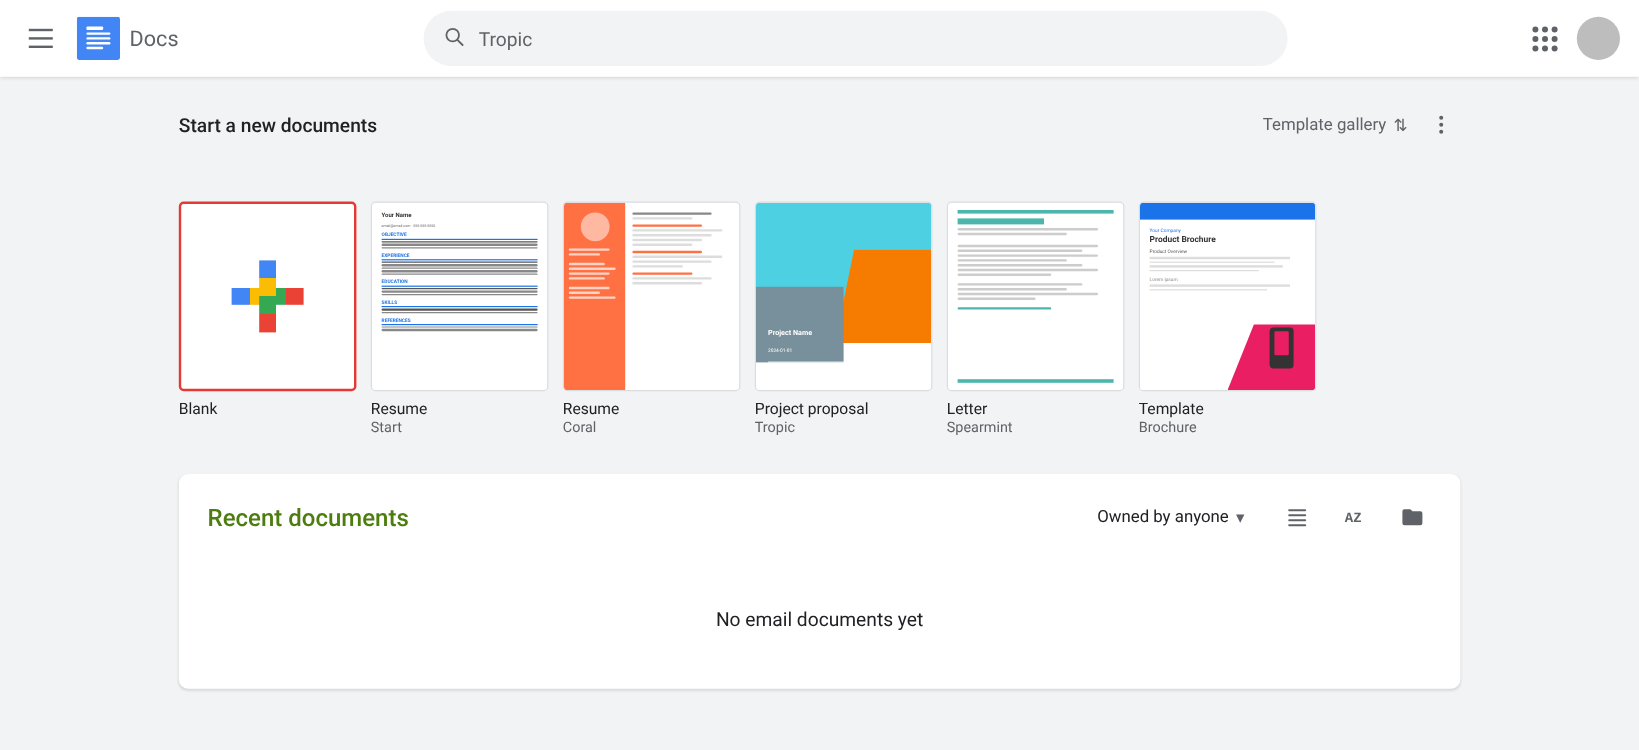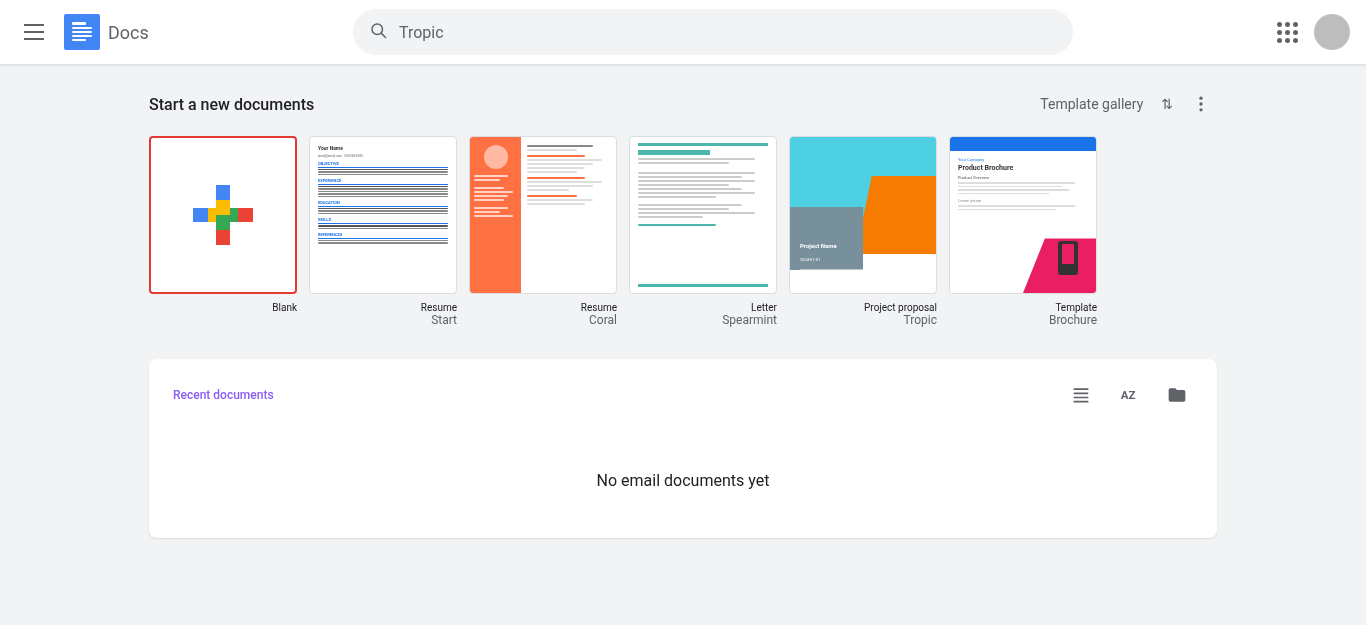--- a/index.html
+++ b/index.html
@@ -123,21 +123,21 @@
       margin-bottom: 16px;
     }
     .start-title {
       font-size: 16px;
       color: #202124;
       font-weight: 500;
     }
     .template-gallery-btn {
       display: flex;
       align-items: center;
-      gap: 18px;
+      gap: 6px;
       cursor: pointer;
       font-size: 14px;
       color: #5f6368;
       padding: 6px 8px;
       border-radius: 4px;
     }
     .more-vert-btn {
       padding: 6px;
       border-radius: 50%;
       cursor: pointer;
@@ -154,42 +154,43 @@
 
     
     .templates-row {
       display: flex;
       gap: 12px;
       align-items: flex-start;
     }
     .template-card {
       display: flex;
       flex-direction: column;
-      align-items: flex-end;
+      align-items: flex-start;
       cursor: pointer;
       flex-shrink: 0;
+      margin-top: 32px;
     }
     .template-thumb {
       width: 148px;
       height: 158px;
       background: #fff;
       border: 1px solid #dadce0;
       border-radius: 4px;
       overflow: hidden;
       position: relative;
       display: flex;
       align-items: center;
       justify-content: center;
     }
     .template-card.blank .template-thumb {
       border: 2px solid #e53935;
     }
     .template-label {
       margin-top: 8px;
-      font-size: 10px;
+      font-size: 13px;
       color: #202124;
       text-align: center;
     }
     .template-sublabel {
       font-size: 12px;
       color: #5f6368;
       text-align: center;
     }
 
     
@@ -338,22 +339,22 @@
       padding: 20px 24px;
       box-shadow: 0 1px 2px rgba(0,0,0,0.1);
     }
     .recent-header {
       display: flex;
       align-items: center;
       justify-content: space-between;
       margin-bottom: 20px;
     }
     .recent-title {
-      font-size: 12px;
-      color: #8b5cf6;
+      font-size: 20px;
+      color: #4d7c0f;
       font-weight: 500;
     }
     .recent-controls {
       display: flex;
       align-items: center;
       gap: 16px;
     }
     .owned-by-btn {
       display: flex;
       align-items: center;
@@ -374,20 +375,21 @@
       font-size: 20px;
     }
     .sort-icon-btn {
       padding: 6px;
       border-radius: 4px;
       cursor: pointer;
       color: #5f6368;
       display: flex;
       align-items: center;
       font-size: 20px;
+      font-family: Liberation Mono, monospace;
     }
     .folder-icon-btn {
       padding: 6px;
       border-radius: 4px;
       cursor: pointer;
       color: #5f6368;
       display: flex;
       align-items: center;
       font-size: 20px;
     }
@@ -641,20 +643,38 @@
               <div class="coral-right-line" style="width:70%"></div>
             </div>
           </div>
         </div>
         <div class="template-label">Resume</div>
         <div class="template-sublabel">Coral</div>
       </div>
 
       <div class="template-card">
         <div class="template-thumb">
+          <div class="project-thumb">
+            <div class="project-bg-teal"></div>
+            <div class="project-bg-orange"></div>
+            <div class="project-bg-dark"></div>
+            <div class="project-name-text">Project Name</div>
+            <div class="project-sub-text">2024-01-01</div>
+            <div style="position:absolute;bottom:10%;left:10px;right:10px;">
+              <div style="height:2px;background:rgba(255,255,255,0.5);margin:2px 0;width:80%;"></div>
+              <div style="height:2px;background:rgba(255,255,255,0.5);margin:2px 0;width:60%;"></div>
+            </div>
+          </div>
+        </div>
+        <div class="template-label">Project proposal</div>
+        <div class="template-sublabel">Tropic</div>
+      </div>
+
+      <div class="template-card">
+        <div class="template-thumb">
           <div class="letter-thumb" style="position:relative;">
             <div class="letter-header-bar"></div>
             <div class="letter-name-line"></div>
             <div class="mini-line w90" style="background:#ccc; margin:2px 0;"></div>
             <div class="mini-line w70" style="background:#ccc; margin:2px 0;"></div>
             <div style="margin-top:8px;"></div>
             <div class="mini-line w90" style="background:#ccc; margin:2px 0;"></div>
             <div class="mini-line w80" style="background:#ccc; margin:2px 0;"></div>
             <div class="mini-line w90" style="background:#ccc; margin:2px 0;"></div>
             <div class="mini-line w70" style="background:#ccc; margin:2px 0;"></div>
@@ -670,38 +690,20 @@
             <div class="mini-line w60" style="background:#4db6ac; margin:2px 0;"></div>
             <div class="letter-footer-line"></div>
           </div>
         </div>
         <div class="template-label">Letter</div>
         <div class="template-sublabel">Spearmint</div>
       </div>
 
       <div class="template-card">
         <div class="template-thumb">
-          <div class="project-thumb">
-            <div class="project-bg-teal"></div>
-            <div class="project-bg-orange"></div>
-            <div class="project-bg-dark"></div>
-            <div class="project-name-text">Project Name</div>
-            <div class="project-sub-text">2024-01-01</div>
-            <div style="position:absolute;bottom:10%;left:10px;right:10px;">
-              <div style="height:2px;background:rgba(255,255,255,0.5);margin:2px 0;width:80%;"></div>
-              <div style="height:2px;background:rgba(255,255,255,0.5);margin:2px 0;width:60%;"></div>
-            </div>
-          </div>
-        </div>
-        <div class="template-label">Project proposal</div>
-        <div class="template-sublabel">Tropic</div>
-      </div>
-
-      <div class="template-card">
-        <div class="template-thumb">
           <div class="brochure-thumb">
             <div class="brochure-top-bar"></div>
             <div class="brochure-pink-rect"></div>
             <div class="brochure-content">
               <div class="brochure-company">Your Company</div>
               <div class="brochure-title-text">Product Brochure</div>
               <div class="brochure-section">Product Overview</div>
               <div style="height:1.5px;background:#ddd;margin:2px 0;width:90%;"></div>
               <div style="height:1.5px;background:#ddd;margin:2px 0;width:80%;"></div>
               <div style="height:1.5px;background:#ddd;margin:2px 0;width:85%;"></div>
@@ -720,20 +722,24 @@
         <div class="template-sublabel">Brochure</div>
       </div>
 
     </div>
   </div>
 
   <div class="recent-section">
     <div class="recent-header">
       <span class="recent-title">Recent documents</span>
       <div class="recent-controls">
+        <div class="owned-by-btn">
+          <span>Owned by anyone</span>
+          <span class="chevron-down"></span>
+        </div>
         <div class="view-icon-btn">
           <svg width="20" height="20" viewBox="0 0 24 24" fill="#5f6368">
               <rect x="3" y="4" width="18" height="2" rx="1"></rect>
               <rect x="3" y="9" width="18" height="2" rx="1"></rect>
               <rect x="3" y="14" width="18" height="2" rx="1"></rect>
               <rect x="3" y="19" width="18" height="2" rx="1"></rect>
             </svg>
         </div>
         <div class="sort-icon-btn">
           <svg width="20" height="20" viewBox="0 0 24 24" fill="#5f6368">

